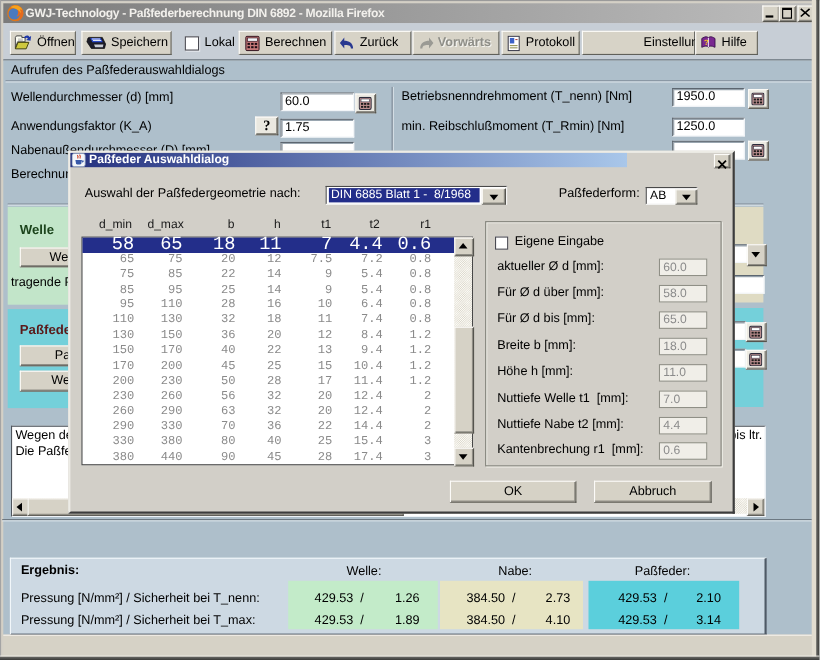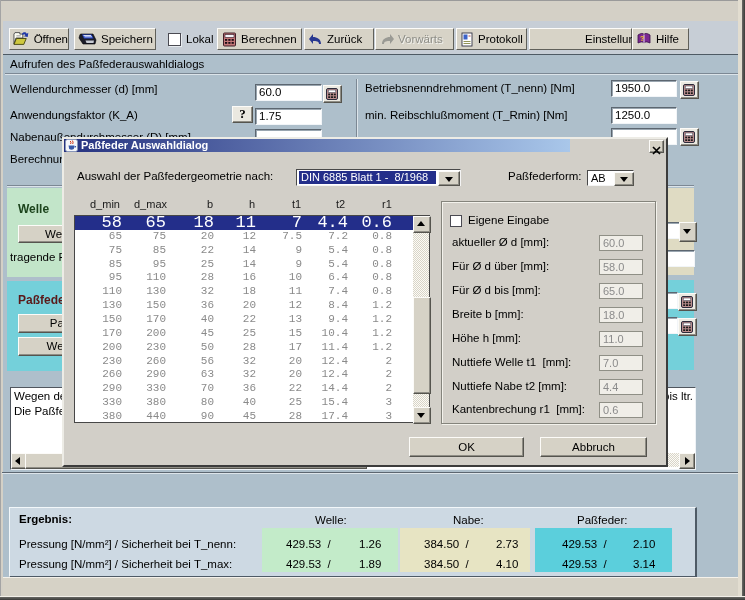--- a/index.html
+++ b/index.html
@@ -12,20 +12,40 @@
   .calcbtn{position:absolute;width:17px;height:16px;background:#eceae2;border-top:1px solid #fcfbf8;border-left:1px solid #fcfbf8;border-bottom:1px solid #55544e;border-right:1px solid #55544e;box-shadow:inset -1px -1px 0 #8f8d85;}
   .tbtn{position:absolute;top:28px;height:20px;background:#d7d3c7;border-top:1px solid #fdfcf9;border-left:1px solid #fdfcf9;border-bottom:1px solid #60605a;border-right:1px solid #60605a;font-size:11.5px;color:#000;display:flex;align-items:center;white-space:nowrap;}
   .groove-h{position:absolute;height:0;border-top:1px solid #7c8894;border-bottom:1px solid #dce4ea;}
   .groove-v{position:absolute;width:0;border-left:1px solid #7c8894;border-right:1px solid #dce4ea;}
   .gfield{position:absolute;width:44px;height:16px;background:#f0eee8;border:1px solid #8f8f86;box-sizing:border-box;font-size:11px;color:#8b8b8b;line-height:14px;padding-left:3px;}
 </style>
 </head>
 <body>
 <div id="win">
 
+  <div class="abs" id="titlebar" style="left:3px;top:3px;width:735px;height:18px;background:linear-gradient(to right,#7b7b7b,#bdbdbd);">
+    <svg class="abs" style="left:3px;top:1px" width="16" height="16" viewBox="0 0 16 16">
+      <circle cx="8" cy="8" r="7.4" fill="#e07818"></circle>
+      <circle cx="7" cy="8.6" r="5.2" fill="#4a7ac0"></circle>
+      <path d="M8,1 C13,1 15,5 15,8 C15,12 12,15 8,15 C12,14 13,11 12,9 C11,11 10,11 9,11 C11,9 11,6 9,4 C7,2.5 5,3 3,2.5 C4.5,1.5 6,1 8,1 Z" fill="#e66a1e"></path>
+      <path d="M8,1 C11,1 13.5,2.5 14.5,5.5 C14,4.8 13,4.5 12,4.8 C13,6 13,7 12.8,8 C12,6 10.5,5 9,4.3 C7,3.3 5,3.2 3.5,2.6 C4.8,1.6 6.3,1 8,1 Z" fill="#f5a31e"></path>
+    </svg>
+    <div class="abs" style="left:20px;top:3px;font-size:11px;font-weight:bold;color:#f2f0ec;letter-spacing:-0.3px;">GWJ-Technology - Paßfederberechnung DIN 6892 - Mozilla Firefox</div>
+    <div class="btn3d" style="left:690px;top:2px;width:14px;height:13px;">
+        <div class="abs" style="left:2px;top:8px;width:7px;height:2px;background:#000;"></div>
+      </div>
+    <div class="btn3d" style="left:705px;top:2px;width:14px;height:13px;">
+        <div class="abs" style="left:2px;top:1px;width:7px;height:7px;border:1px solid #000;border-top-width:2px;"></div>
+      </div>
+    <div class="btn3d" style="left:722px;top:2px;width:14px;height:13px;">
+        <svg width="10" height="9" viewBox="0 0 10 9" style="margin:1px 0 0 1px;display:block;">
+          <path d="M1,1 L9,8 M9,1 L1,8" stroke="#000" stroke-width="1.5"></path>
+        </svg>
+      </div>
+  </div>
 
   <div class="abs" id="toolbar" style="left:3px;top:21px;width:735px;height:33px;background:#c7ced6;border-bottom:1px solid #4e5a64;">
     <div class="tbtn" style="left:6px;top:7px;width:58px;">
       <svg width="18" height="16" viewBox="0 0 18 16" style="margin-left:2px;">
         <path d="M2,13 L2,3 L3,1.5 L8,1.5 L8,3 L11,3 L11,7 L4,7 Z" fill="#fcfcf2" stroke="#444" stroke-width="0.9"></path>
         <path d="M4.5,4.5 L9,4.5 M4.5,6 L9,6" stroke="#999" stroke-width="0.7"></path>
         <path d="M2,13.5 L4.5,7.5 L14.5,7.5 L12,13.5 Z" fill="#cfc83e" stroke="#40400c" stroke-width="0.9"></path>
         <path d="M10,3.2 C11,0.8 14,0.6 15,2.6 L16.6,1.6 L16,6 L12,5.2 L13.6,4.2 C13,2.8 11.6,2.9 11.2,4 Z" fill="#2038a8"></path>
       </svg>
       <span style="margin-left:4px;">Öffnen</span>
@@ -55,21 +75,21 @@
           </g>
       </svg>
       <span style="margin-left:4px;">Berechnen</span>
     </div>
     <div class="tbtn" style="left:301px;top:7px;width:68px;">
       <svg width="16" height="13" viewBox="0 0 16 13" style="margin-left:3px;">
         <path d="M13,11 C13,6 9,4 5,4 L5,1 L1,6 L5,11 L5,8 C8,8 11,8 11,11 Z" fill="#283890"></path>
       </svg>
       <span style="margin-left:3px;">Zurück</span>
     </div>
-    <div class="tbtn" style="left:372px;top:7px;width:77px;color:#8e8e88;text-shadow:1px 1px 0 #f2f2ee;">
+    <div class="tbtn" style="left:372px;top:7px;width:77px;color:#8e8e88;text-shadow:1px 1px 0 #f2f2ee;font-weight:bold;">
       <svg width="16" height="13" viewBox="0 0 16 13" style="margin-left:3px;">
         <path d="M3,11 C3,6 7,4 11,4 L11,1 L15,6 L11,11 L11,8 C8,8 5,8 5,11 Z" fill="#9a9a94"></path>
       </svg>
       <span style="margin-left:3px;">Vorwärts</span>
     </div>
     <div class="tbtn" style="left:453px;top:7px;width:69px;">
       <svg width="14" height="15" viewBox="0 0 14 15" style="margin-left:3px;">
         <rect x="2" y="1" width="10" height="13" fill="#fff" stroke="#334" stroke-width="0.9"></rect>
         <rect x="3.5" y="2.5" width="4" height="5" fill="#3c62c8"></rect>
         <g stroke="#884" stroke-width="0.9">

